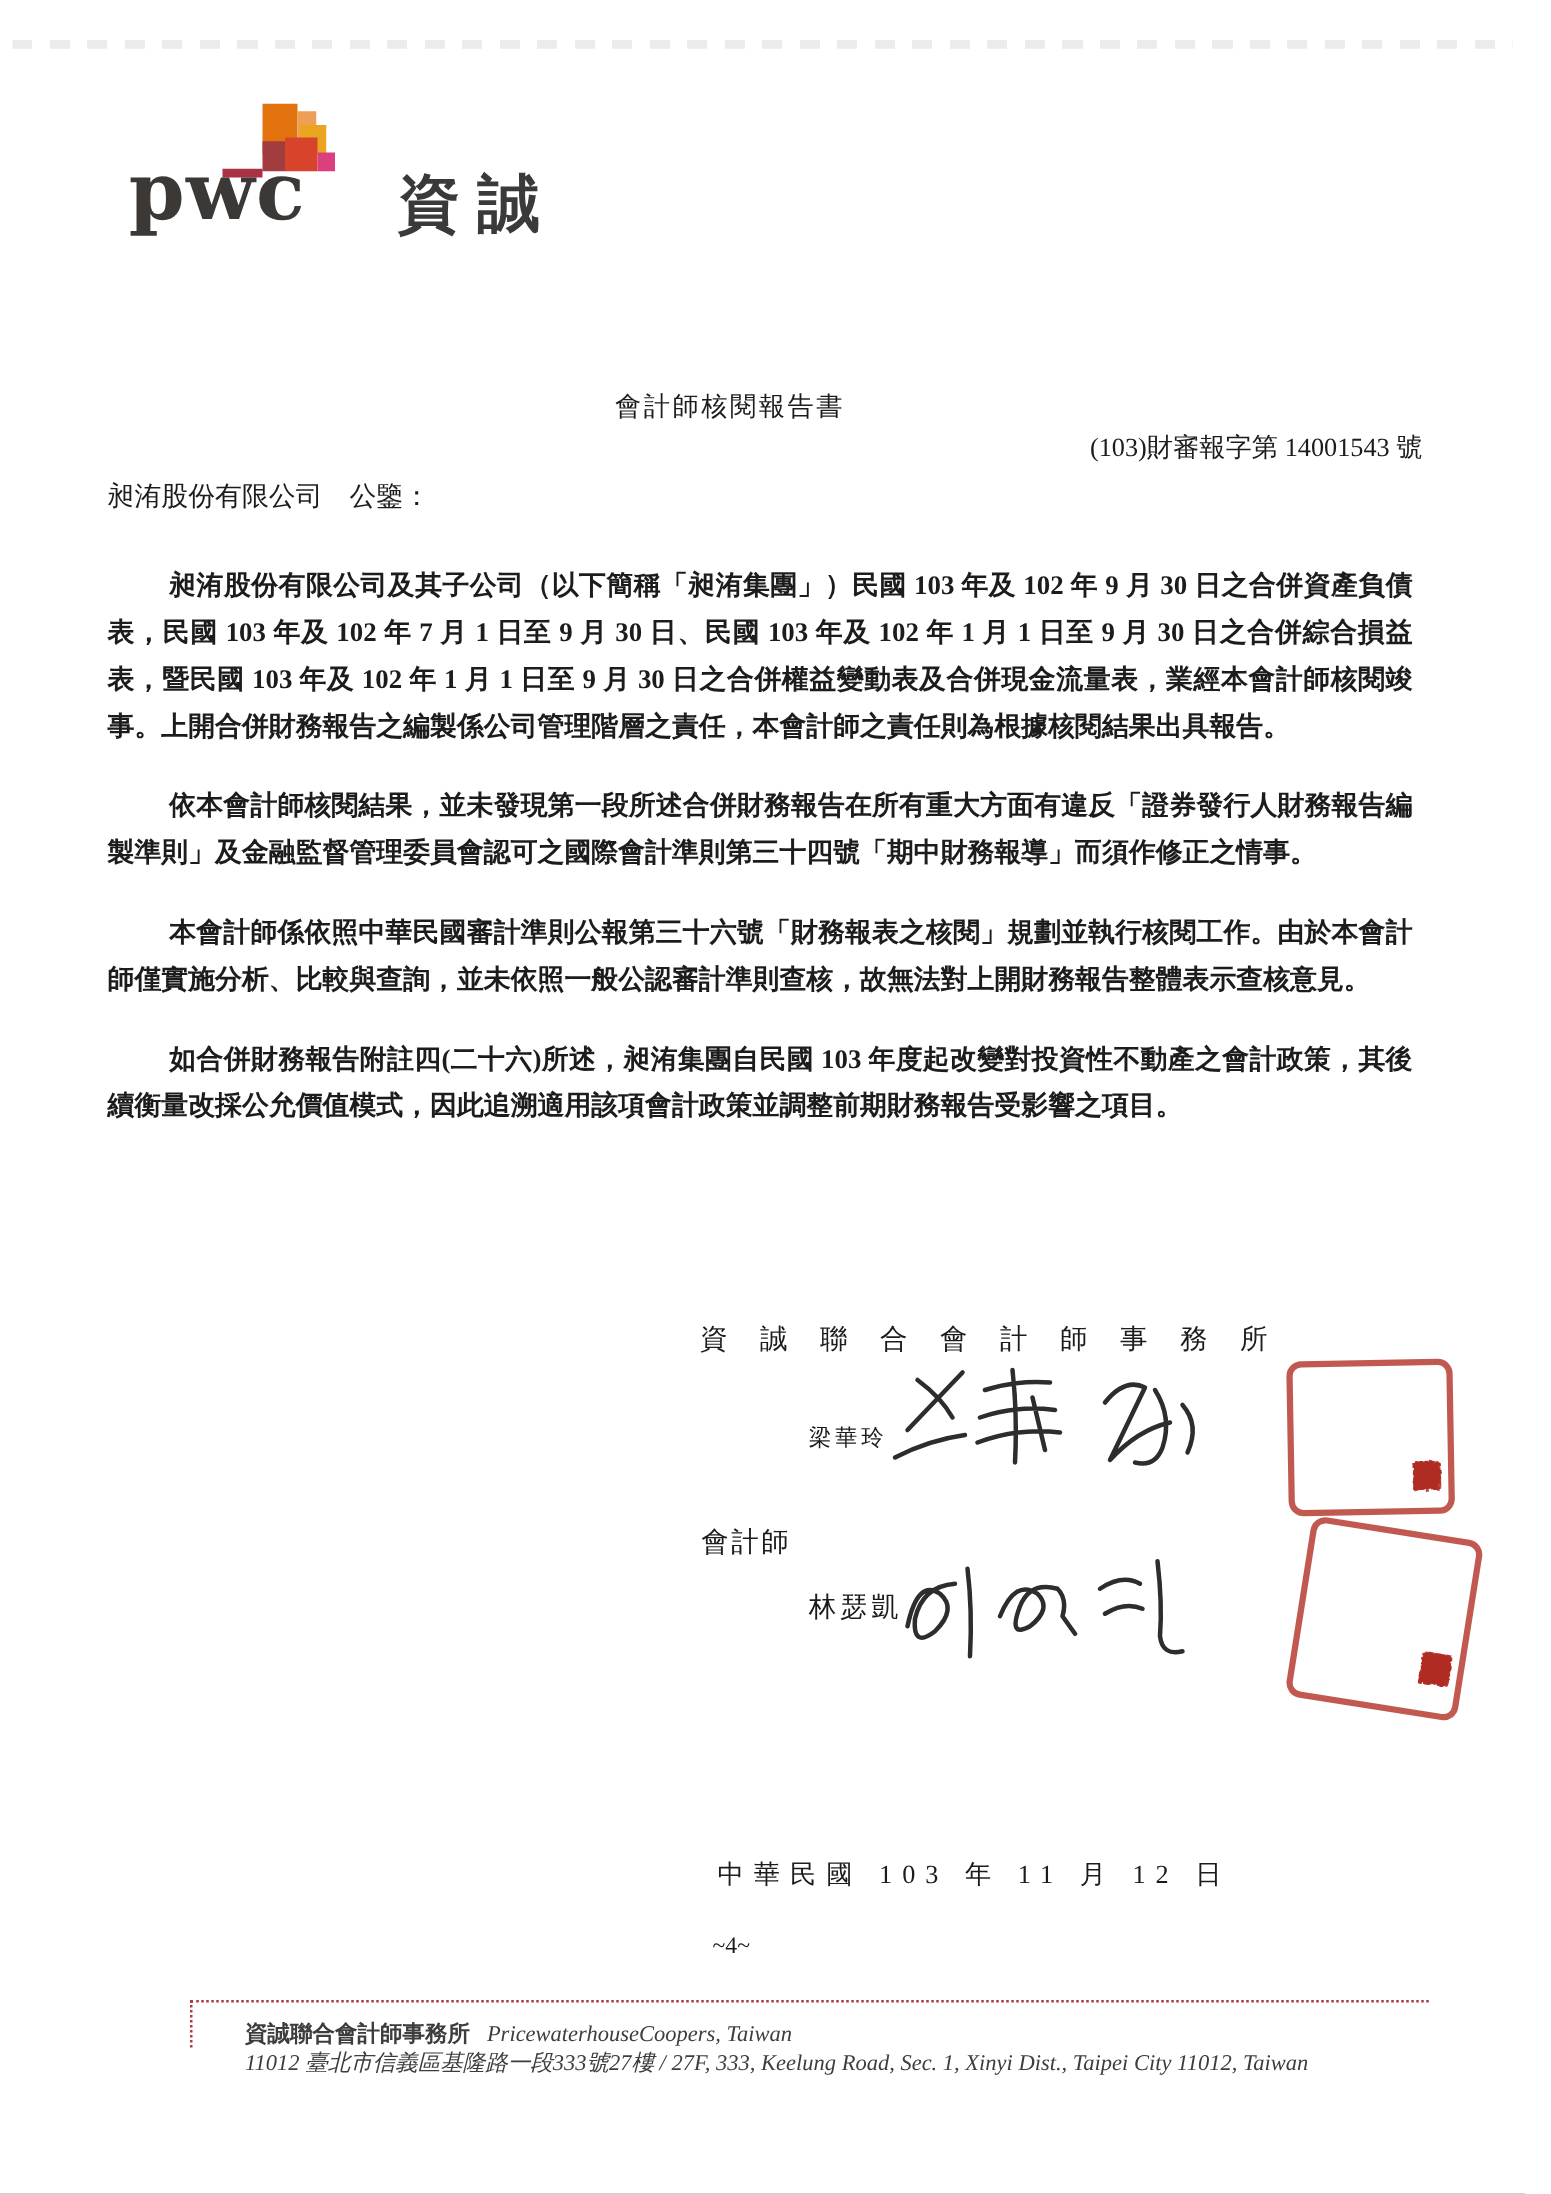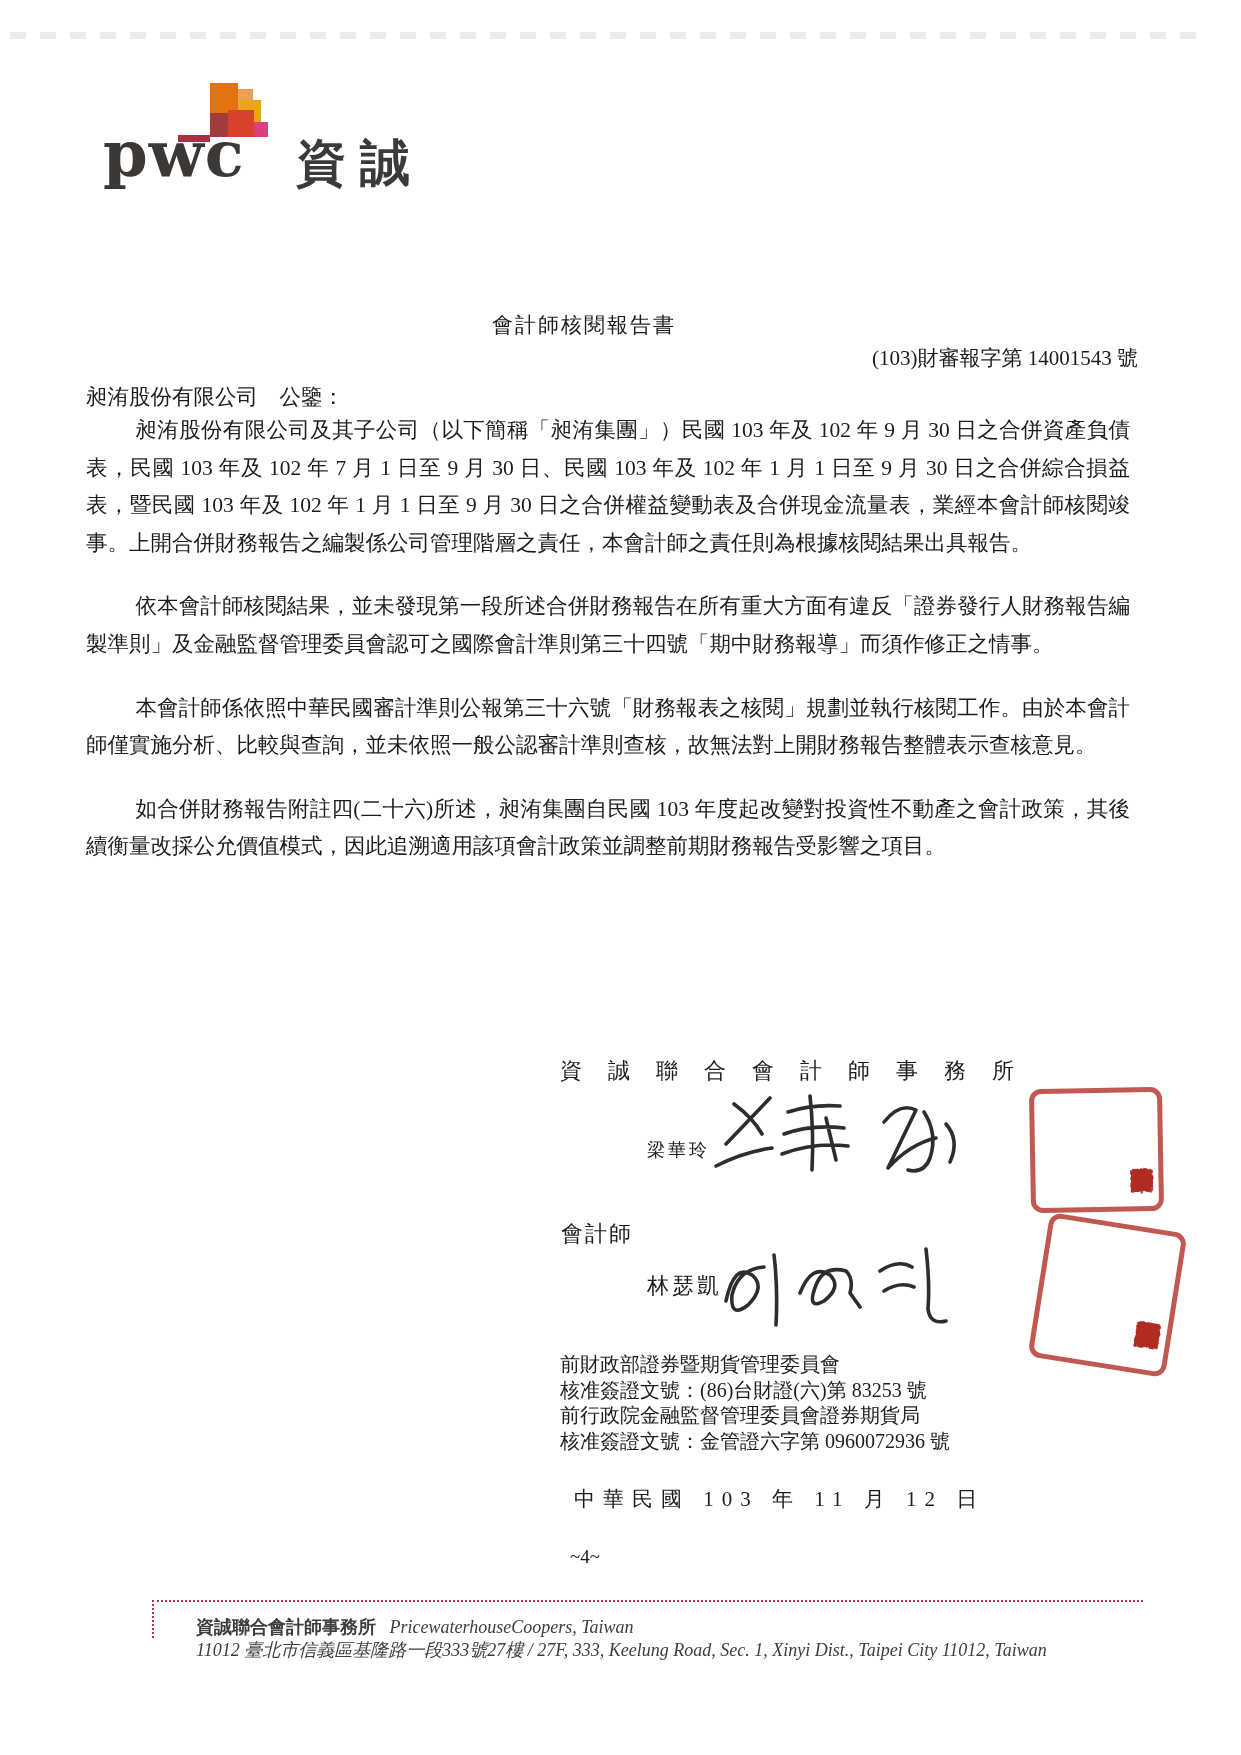--- a/index.html
+++ b/index.html
@@ -20,29 +20,29 @@
   .blk-amber       { left:240px; top:100px; width:21px; height:23px; background:#e9a51e; }
   .blk-red         { left:228px; top:110px; width:26px; height:27px; background:#d8432b; }
   .blk-pink        { left:254px; top:122px; width:14px; height:15px; background:#dc3f7d; }
   .blk-maroon      { left:210px; top:113px; width:18px; height:24px; background:#a23c3e; }
   .blk-bar         { left:178px; top:135px; width:32px; height:7px;  background:#aa3144; }
   .logo-wordmark {
     position:absolute; left:103px; top:122px; font-family:"DejaVu Serif", serif;
     font-weight:bold; font-size:64px; line-height:1; color:#3b3835; letter-spacing:1px;text-align:center;
   }
   .logo-cjk {
-    position:absolute; left:296px; top:138px; font-size:50px; line-height:1;
+    position:absolute; left:318px; top:138px; font-size:50px; line-height:1;
     color:#3a3a3a; letter-spacing:14px; font-weight:600;
   }
   
   .doc-title { position:absolute; left:492px; top:311px; font-size:21px; letter-spacing:2px; }
   .doc-ref   { position:absolute; right:103px; top:344px; font-size:21px;text-align:center; }
   .addressee { position:absolute; left:86px;  top:382px; font-size:21.5px; }
   
-  .body-text { position:absolute; left:86px; top:412px; width:1044px; }
+  .body-text { position:absolute; left:86px; top:450px; width:1044px;font-weight:bold; }
   .body-text p {
     margin:0 0 26px 0; font-size:21.5px; line-height:37.6px;
     text-align:justify; text-justify:inter-ideograph; text-indent:2.3em;
   }
   
   .firm-name { position:absolute; left:560px; top:1056px; font-size:22px; letter-spacing:26px; white-space:nowrap; }
   .acct-name-1 { position:absolute; left:647px; top:1138px; font-size:18px; letter-spacing:3px; }
   .acct-label  { position:absolute; left:561px; top:1219px; font-size:22px; letter-spacing:2px; }
   .acct-name-2 { position:absolute; left:647px; top:1271px; font-size:22px; letter-spacing:3px; }
   .sig-svg { position:absolute; }
@@ -114,26 +114,20 @@
 
   <svg class="sig-svg sig-2" width="255" height="110" viewBox="0 0 255 110">
     <path d="M14,68 Q22,30 40,42 Q54,54 36,72 Q18,86 20,62 Q26,36 52,34 M62,22 Q66,55 64,92"></path>
     <path d="M88,60 Q100,30 118,42 Q130,54 112,68 Q94,78 104,52 Q112,32 134,38 Q142,46 138,60 L148,74"></path>
     <path d="M168,38 Q186,26 200,34 M172,58 Q188,48 202,54 M214,16 Q218,50 216,76 Q218,92 234,88"></path>
   </svg>
 
   <div class="seal seal-1">資誠聯合會計師事務所梁華玲會計師</div>
   <div class="seal seal-2">資誠聯合會計師事務所林瑟凱會計師</div>
 
-  <div class="approvals">
-    <div>前財政部證券暨期貨管理委員會</div>
-    <div>核准簽證文號：(86)台財證(六)第 83253 號</div>
-    <div>前行政院金融監督管理委員會證券期貨局</div>
-    <div>核准簽證文號：金管證六字第 0960072936 號</div>
-  </div>
 
   <div class="date-line">中華民國 103 年 11 月 12 日</div>
   <div class="page-num">~4~</div>
 
   <div class="footer-rule-h"></div>
   <div class="footer-rule-v"></div>
   <div class="footer-text">
     <div>
       <span class="footer-cjk">資誠聯合會計師事務所</span>&nbsp;&nbsp;
       <span class="footer-en">PricewaterhouseCoopers, Taiwan</span>

